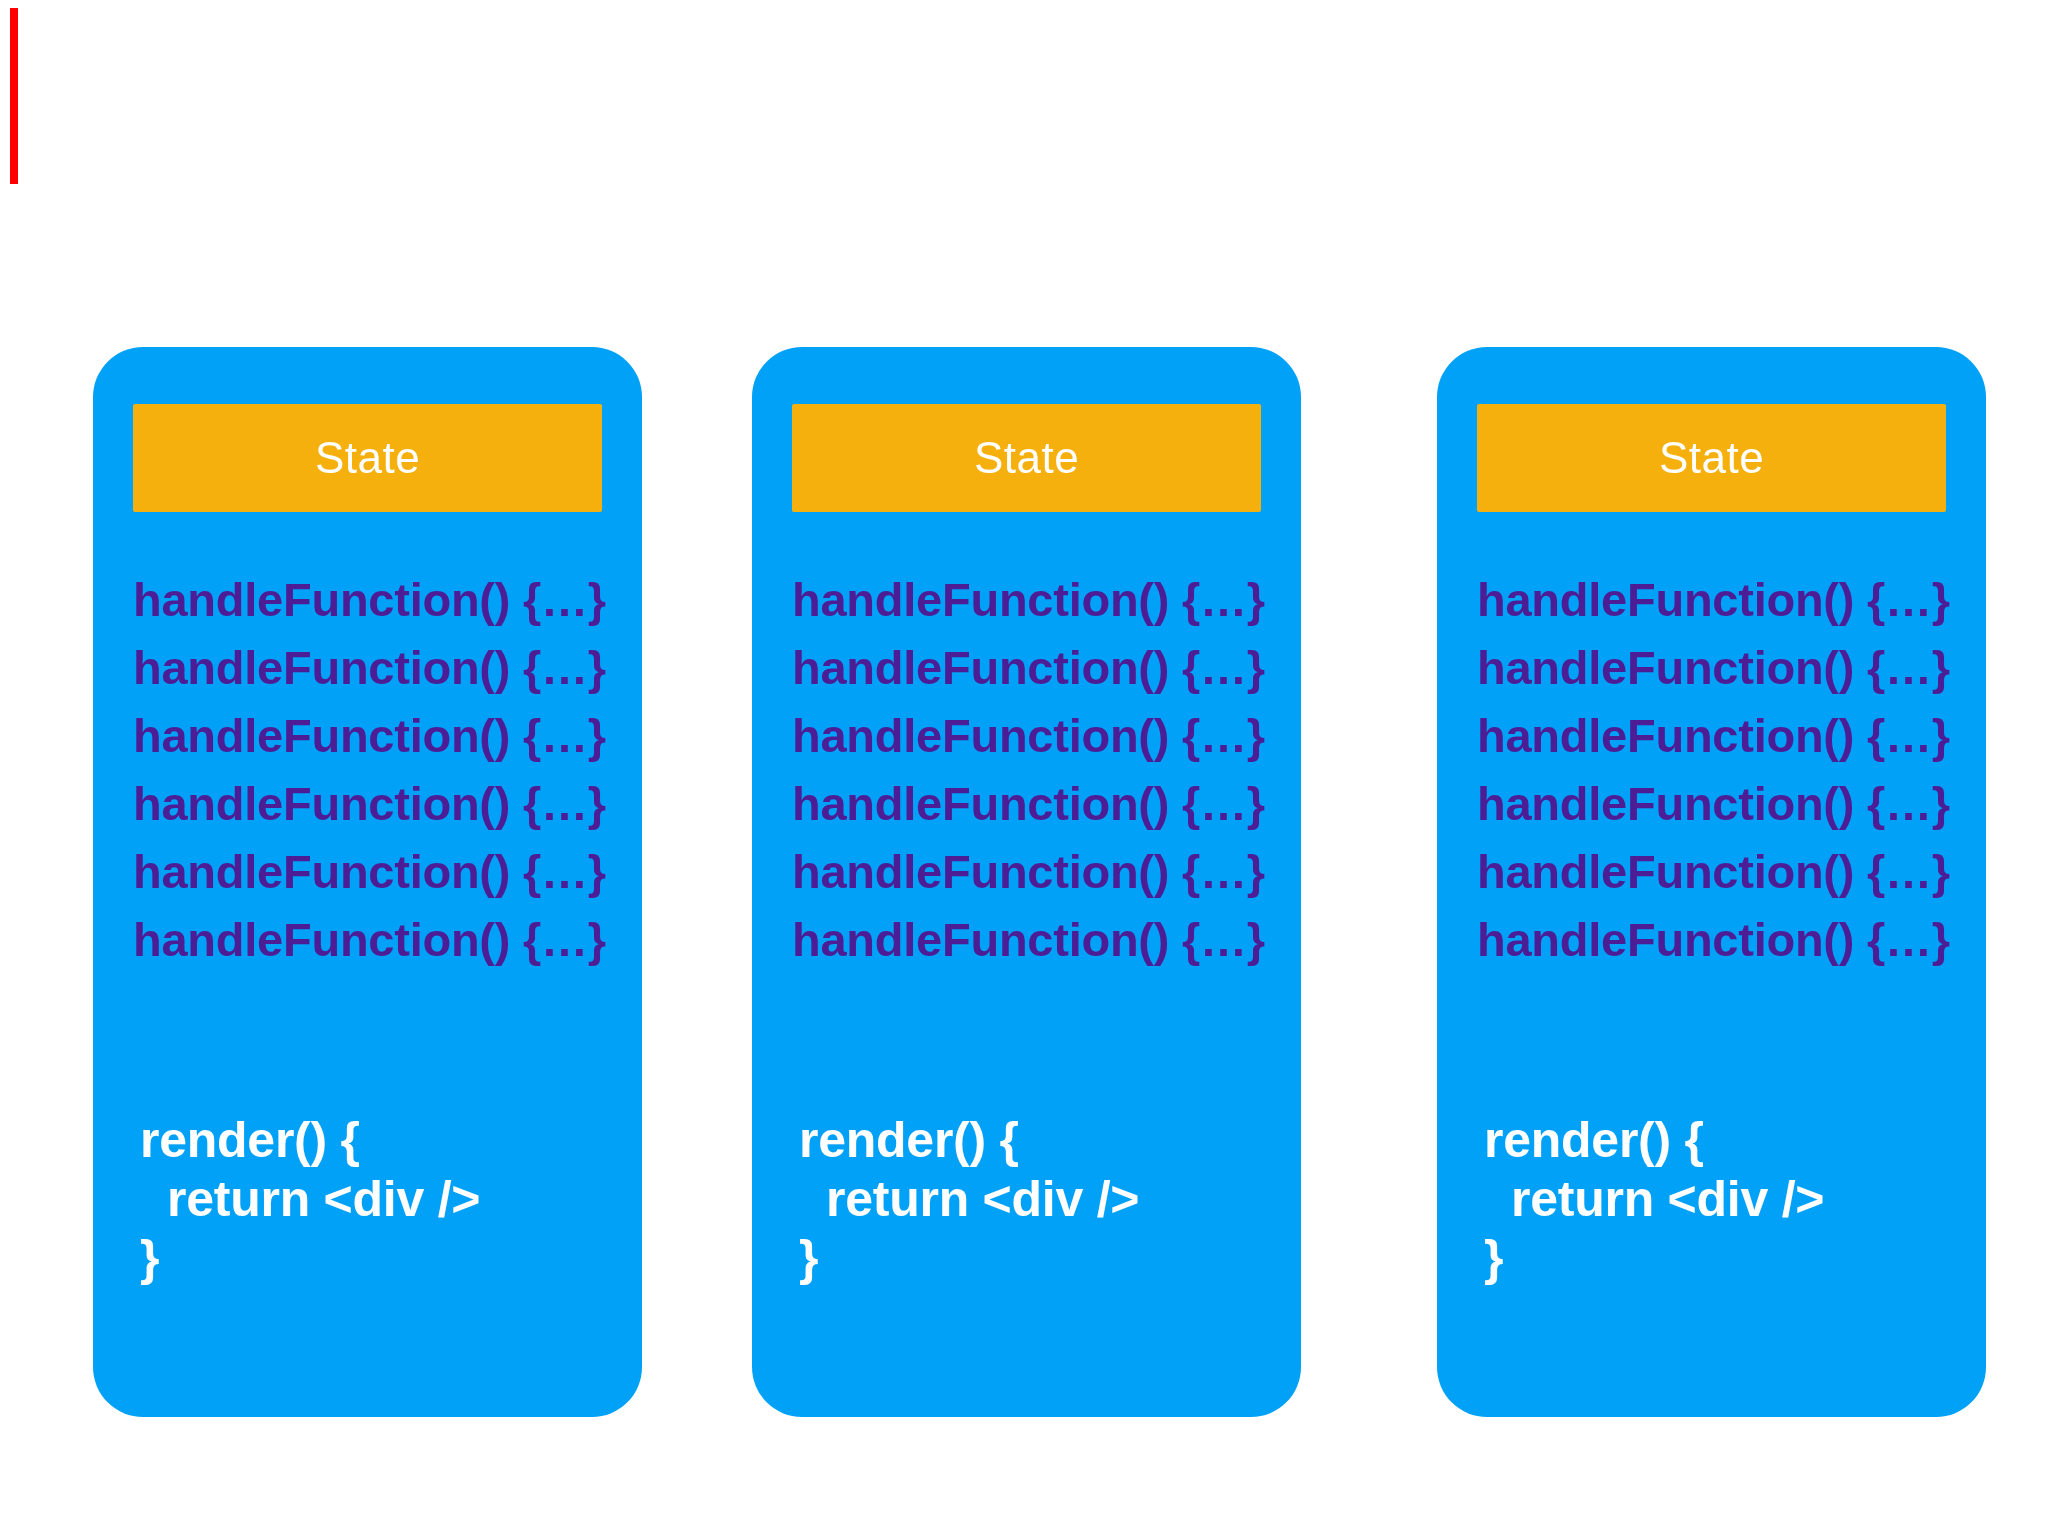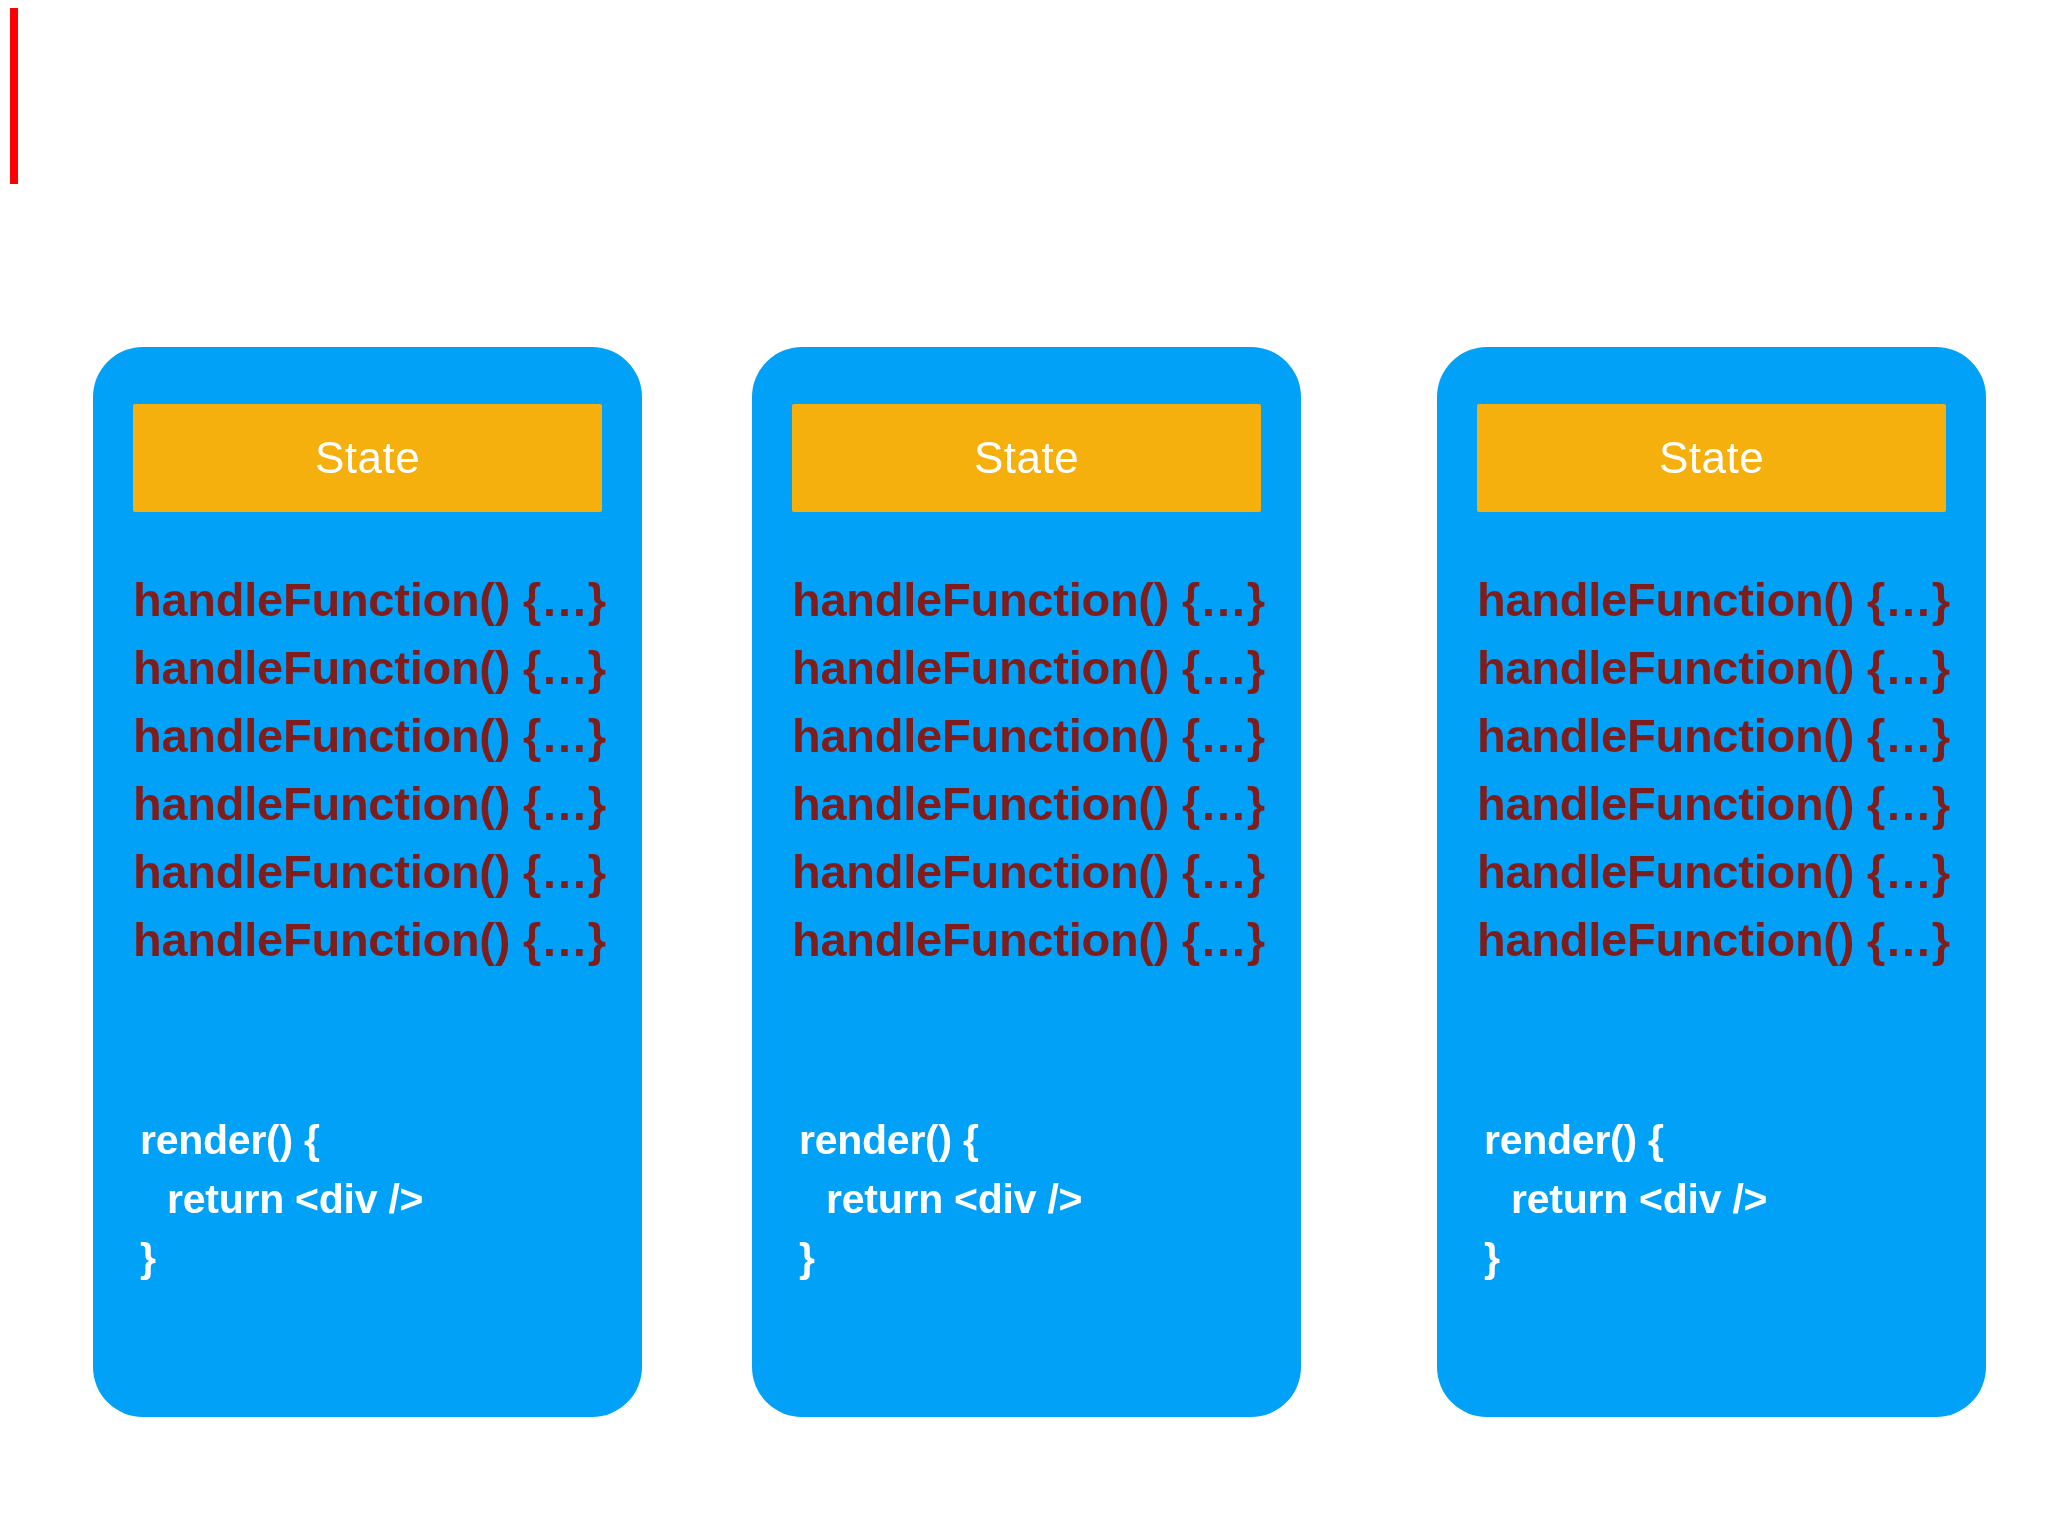--- a/index.html
+++ b/index.html
@@ -48,33 +48,33 @@
   .badge-label {
     color: #FFFFFF;
     font-size: 44px;
     font-weight: 400;
     letter-spacing: 0.5px;
   }
   .handlers {
     position: absolute;
     left: 40px;
     top: 219px;
-    color: #7f1d1d;
+    color: #4c1d95;
     font-size: 47px;
     font-weight: bold;
     line-height: 68px;
     letter-spacing: -0.25px;
     white-space: nowrap;
   }
   .render-block {
     position: absolute;
     left: 47px;
     top: 764px;
     color: #FFFFFF;
-    font-size: 41px;
+    font-size: 50px;
     font-weight: bold;
     line-height: 59px;
     letter-spacing: -0.25px;
     white-space: nowrap;
   }
   .rline.indent { padding-left: 27px; }
 </style>
 </head>
 <body style="--card-blue: #02A1F8; --badge-orange: #F5B00D; --marker-red: #FF0000;">
 

